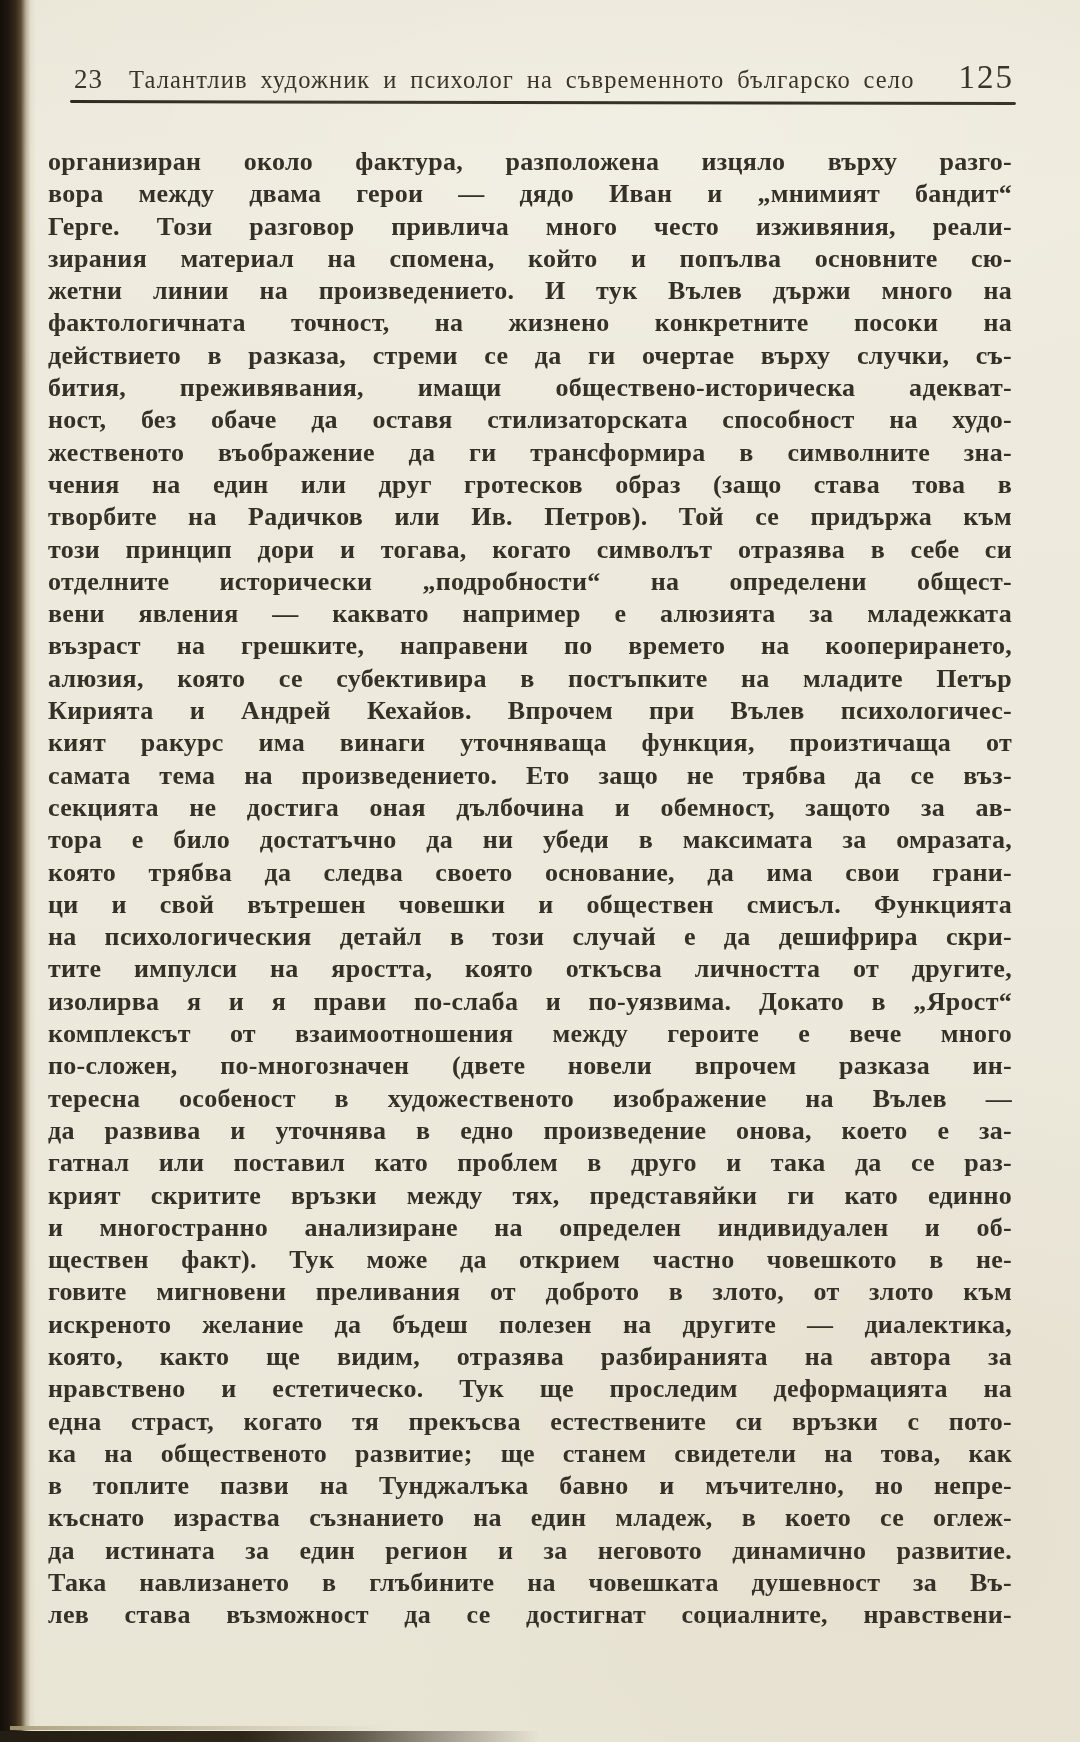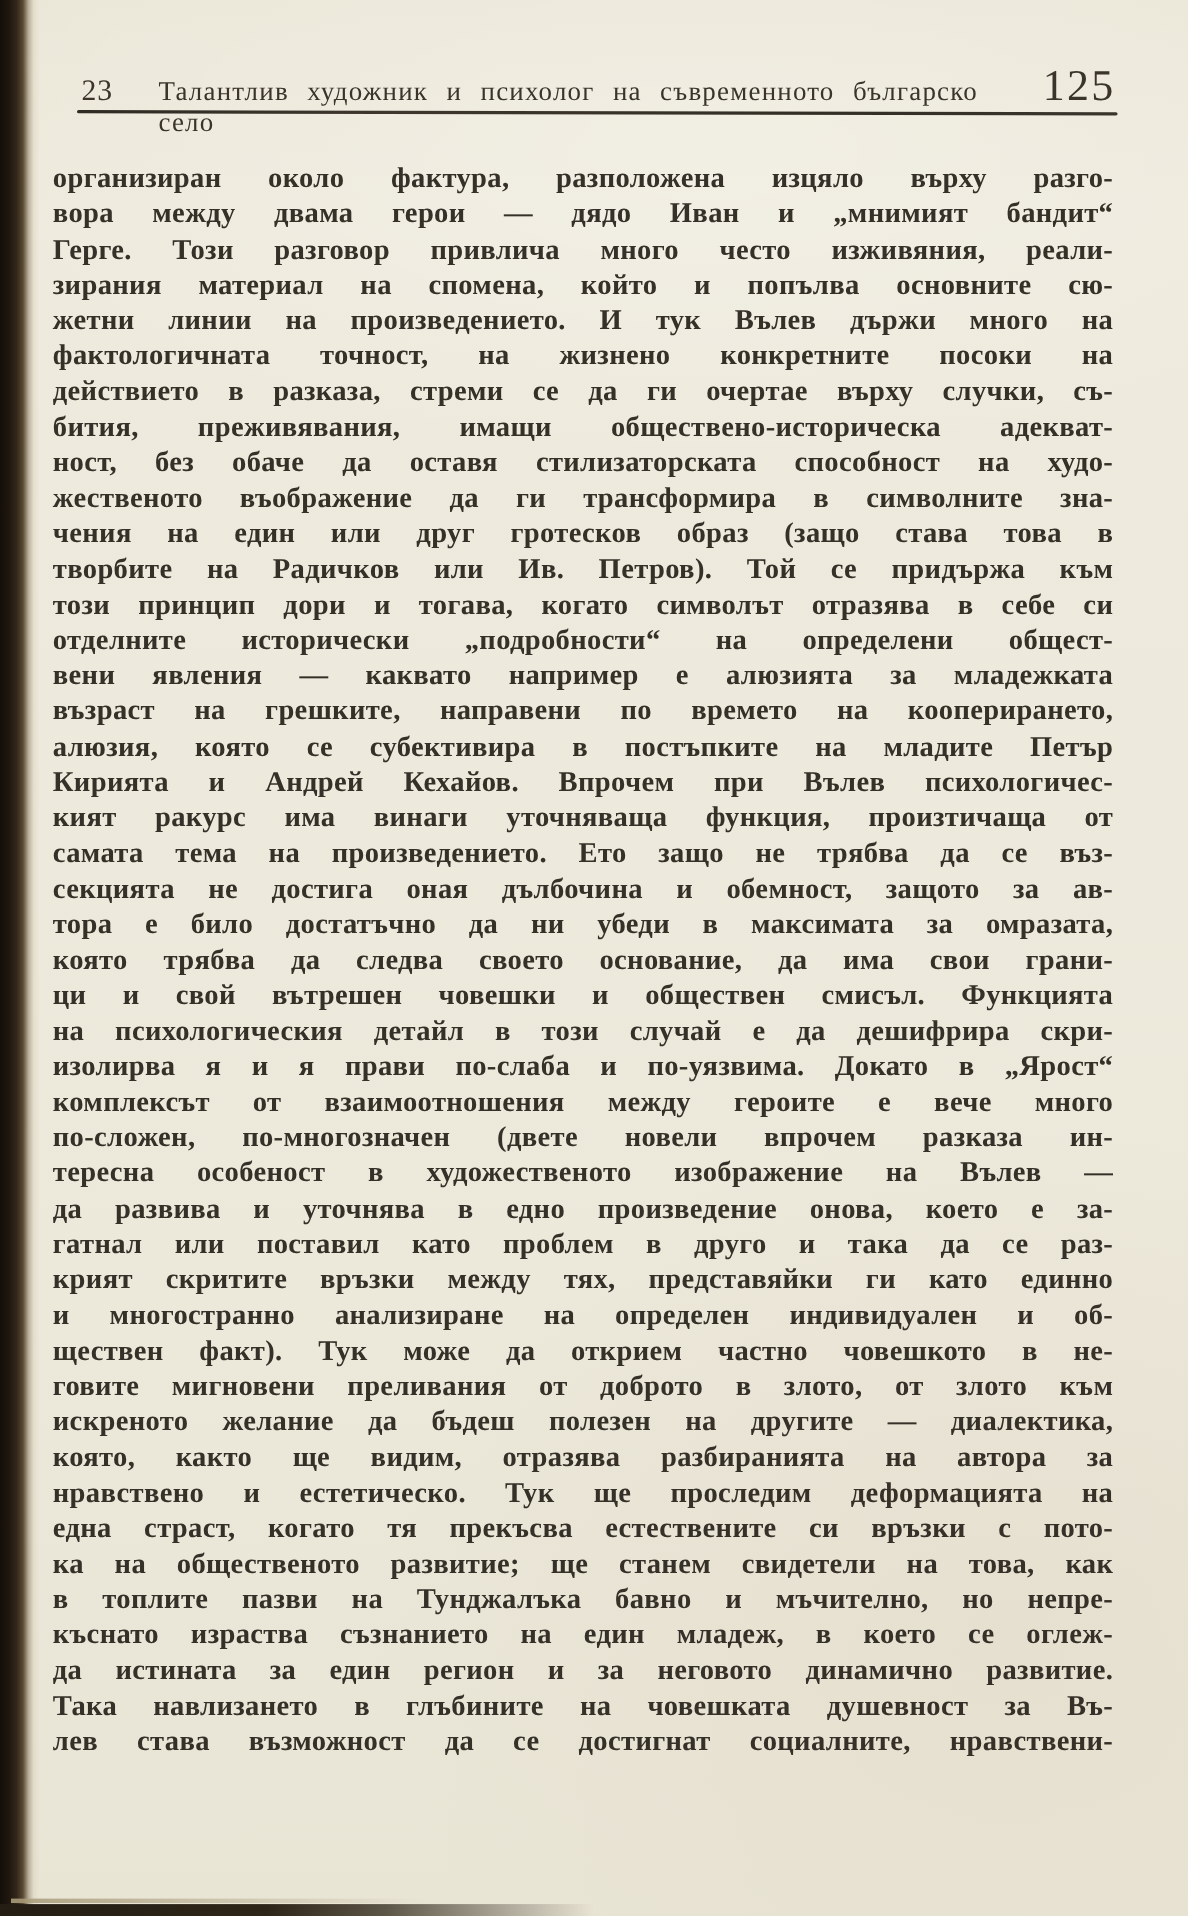--- a/index.html
+++ b/index.html
@@ -26,40 +26,39 @@
       rgba(122,104,76,0.45) 72%,
       rgba(205,194,166,0.28) 85%,
       rgba(236,232,218,0) 100%);
   }
   .header {
     position: absolute;
     left: 74px; right: 66px; top: 54px;
     display: flex;
     align-items: baseline;
     color: #3a342b;
-    gap: 15px;
   }
   .hnum {
     font-size: 27px;
     letter-spacing: 1px;
     flex: 0 0 auto;
   }
   .htitle {
     flex: 1 1 auto;
     margin: 12px 44px 0 26px;
     font-size: 24.5px;
     letter-spacing: 1.1px;
     word-spacing: 5px;
     text-align: justify;
     text-align-last: justify;
     white-space: normal;
   }
   .hpage {
     flex: 0 0 auto;
-    font-size: 40px;
+    font-size: 33px;
     letter-spacing: 2px;
   }
   .rule {
     position: absolute;
     left: 70px; right: 64px; top: 101px;
     height: 3px;
     background: linear-gradient(90deg, #2f2a22, #3d372d 30%, #332e25 70%, #3a352c);
     border-radius: 2px;
     transform: rotate(0.12deg);
   }
@@ -129,20 +128,21 @@
       <div class="text-line">възраст на грешките, направени по времето на кооперирането,</div>
       <div class="text-line">алюзия, която се субективира в постъпките на младите Петър</div>
       <div class="text-line">Кирията и Андрей Кехайов. Впрочем при Вълев психологичес-</div>
       <div class="text-line">кият ракурс има винаги уточняваща функция, произтичаща от</div>
       <div class="text-line">самата тема на произведението. Ето защо не трябва да се въз-</div>
       <div class="text-line">секцията не достига оная дълбочина и обемност, защото за ав-</div>
       <div class="text-line">тора е било достатъчно да ни убеди в максимата за омразата,</div>
       <div class="text-line">която трябва да следва своето основание, да има свои грани-</div>
       <div class="text-line">ци и свой вътрешен човешки и обществен смисъл. Функцията</div>
       <div class="text-line">на психологическия детайл в този случай е да дешифрира скри-</div>
+      <div class="text-line">тите импулси на яростта, която откъсва личността от другите,</div>
       <div class="text-line">изолирва я и я прави по-слаба и по-уязвима. Докато в „Ярост“</div>
       <div class="text-line">комплексът от взаимоотношения между героите е вече много</div>
       <div class="text-line">по-сложен, по-многозначен (двете новели впрочем разказа ин-</div>
       <div class="text-line">тересна особеност в художественото изображение на Вълев —</div>
       <div class="text-line">да развива и уточнява в едно произведение онова, което е за-</div>
       <div class="text-line">гатнал или поставил като проблем в друго и така да се раз-</div>
       <div class="text-line">крият скритите връзки между тях, представяйки ги като единно</div>
       <div class="text-line">и многостранно анализиране на определен индивидуален и об-</div>
       <div class="text-line">ществен факт). Тук може да открием частно човешкото в не-</div>
       <div class="text-line">говите мигновени преливания от доброто в злото, от злото към</div>

